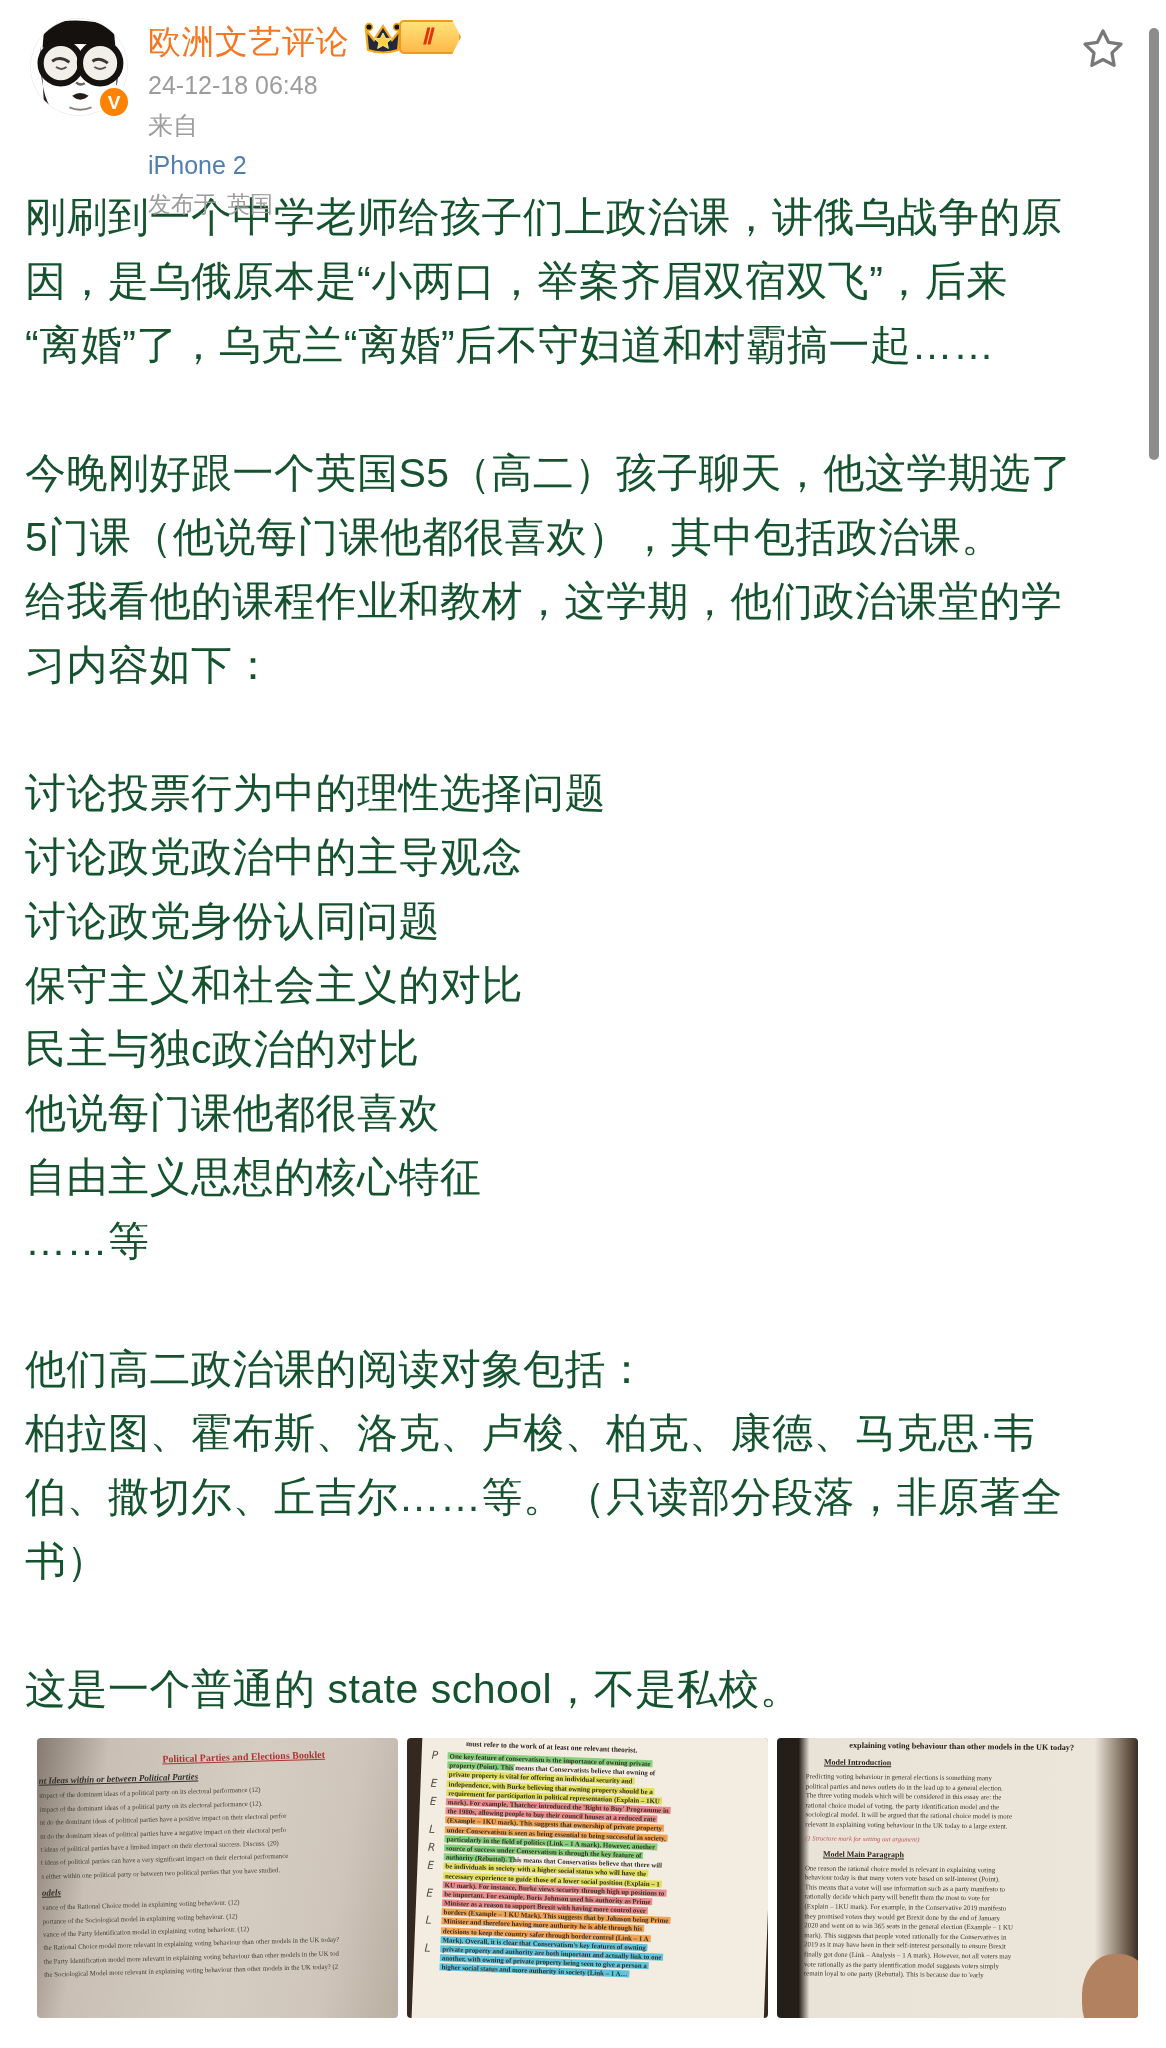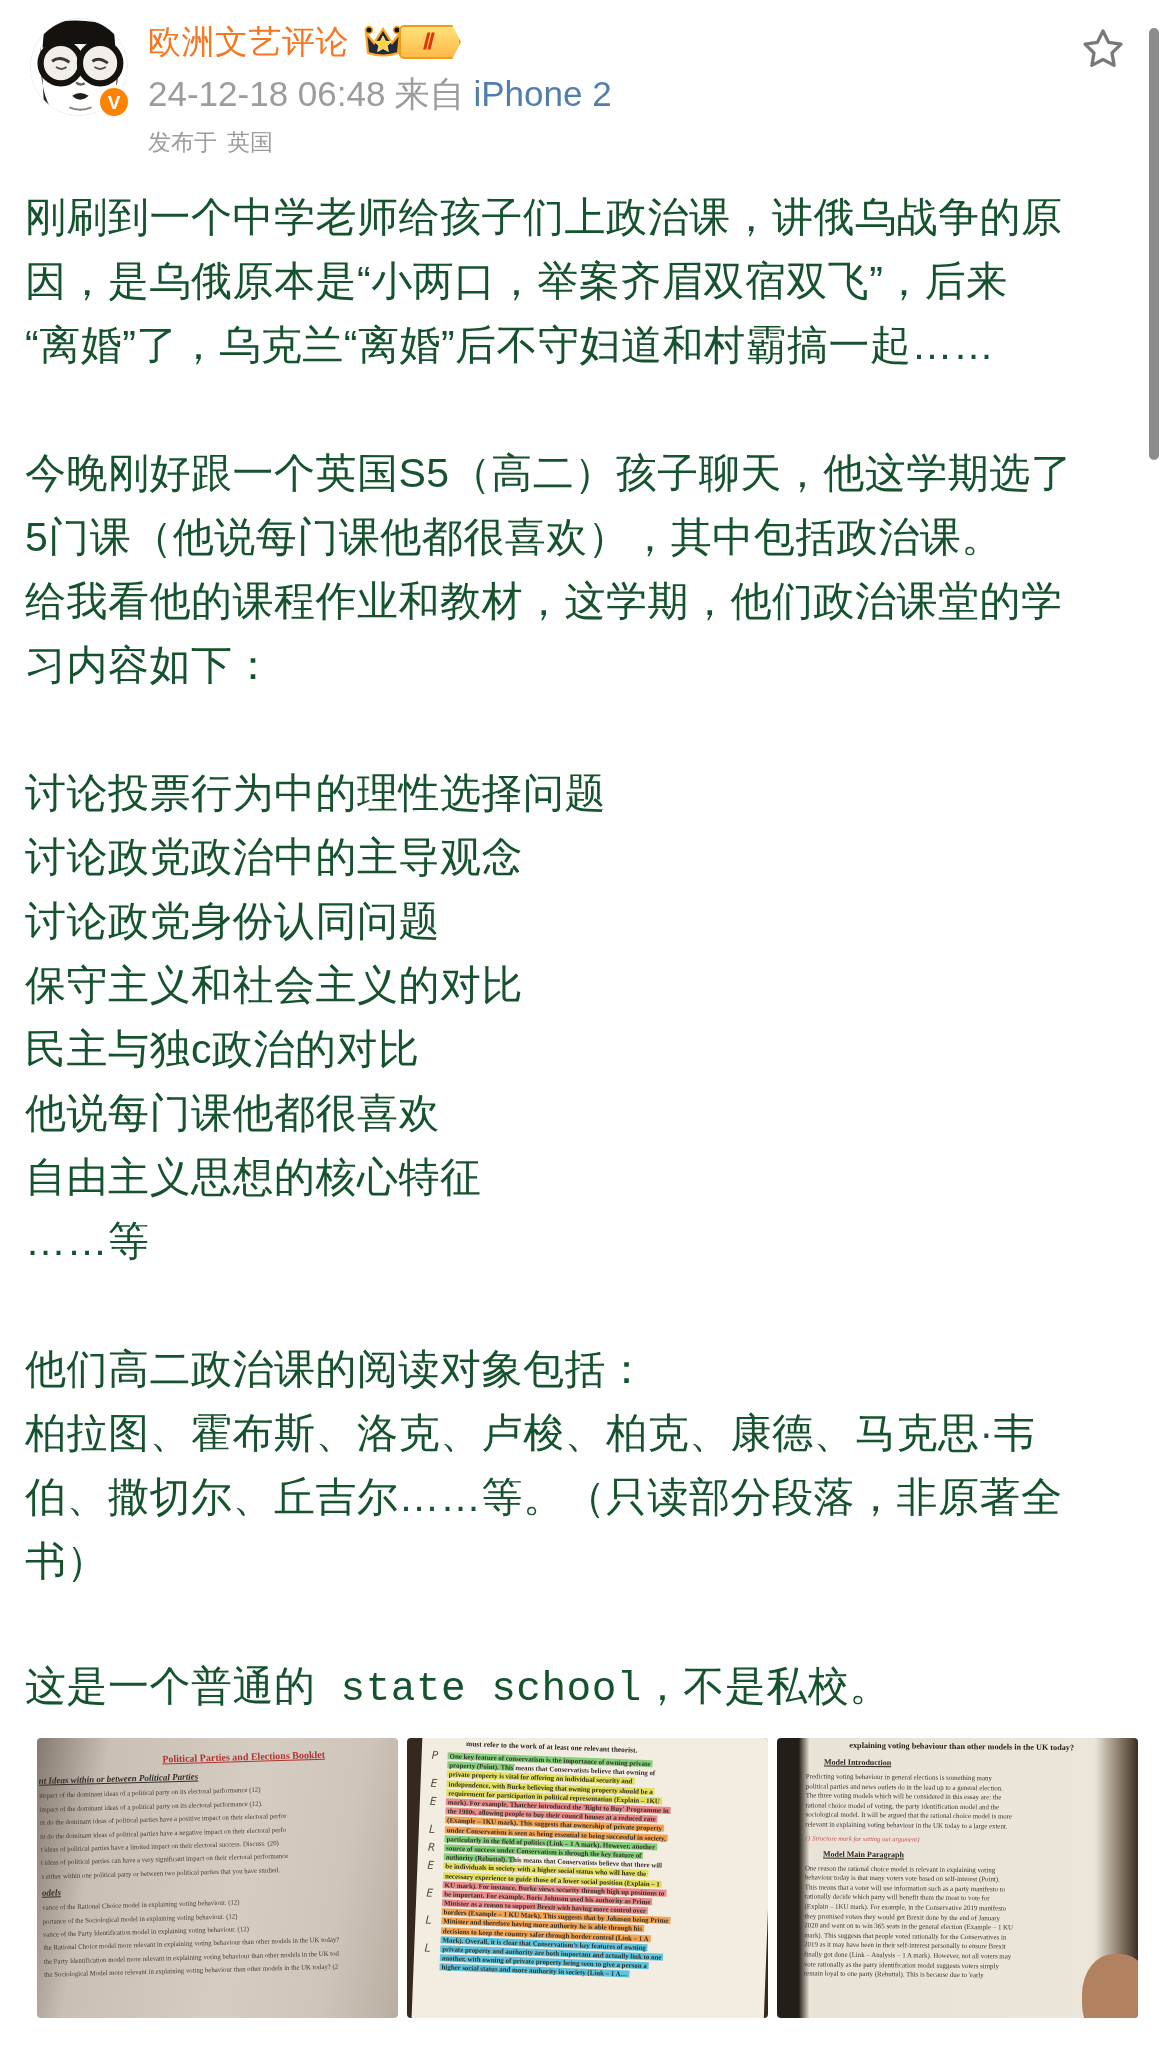--- a/index.html
+++ b/index.html
@@ -14,44 +14,44 @@
     background:#fff;border:1px solid #ececec;box-sizing:border-box;overflow:visible;cursor:pointer;
   }
   .avatar svg{width:100%;height:100%;border-radius:50%;display:block;}
   .v-badge{
     position:absolute;right:-4px;bottom:-4px;width:34px;height:34px;border-radius:50%;
     background:#ff8200;border:3px solid #fff;box-sizing:border-box;
     display:flex;align-items:center;justify-content:center;
     color:#fff;font-size:19px;font-weight:bold;line-height:1;
   }
   .header-info{position:absolute;left:148px;top:20px;right:170px;}
-  .name-row{display:flex;align-items:center;height:44px;}
+  .name-row{display:flex;height:44px;}
   .username{color:#f8761f;font-size:33px;font-weight:500;letter-spacing:.5px;cursor:pointer;}
   .vip-crown{margin-left:12px;display:inline-flex;cursor:pointer;}
   .vip-tag{
     margin-left:-6px;display:inline-flex;align-items:center;justify-content:center;
     width:62px;height:34px;cursor:pointer;
     background:linear-gradient(180deg,#ffe27a,#ffb949);
     border:2px solid #f09b1c;box-sizing:border-box;
     clip-path:polygon(0 0,86% 0,100% 50%,86% 100%,0 100%);
     border-radius:5px;
   }
   .vip-tag span{color:#e0340b;font-size:22px;font-weight:bold;font-style:italic;line-height:1;margin-right:6px;}
-  .time-row{margin-top:7px;font-size:35px;color:#9c9c9c;display:flex;gap:9px;align-items:baseline;}
+  .time-row{margin-top:7px;font-size:25px;color:#9c9c9c;display:flex;gap:9px;align-items:baseline;flex-direction:column;}
   .time-row .link{color:#527ead;cursor:pointer;}
   .loc-row{margin-top:9px;font-size:23px;color:#9c9c9c;display:flex;gap:10px;}
   .star{position:absolute;right:40px;top:26px;width:46px;height:46px;cursor:pointer;}
   .scrollbar{position:absolute;right:7px;top:28px;width:10px;height:432px;border-radius:5px;background:#8c8c8c;}
   
   .post-body{margin:33px 25px 0 25px;}
   .para{
     white-space:pre-line;font-size:41px;line-height:64px;color:#14532d;
     margin:0 0 64px 0;letter-spacing:.5px;
   }
-  .para:last-child{margin-bottom:0;font-family:Liberation Mono, monospace;}
+  .para:last-child{margin-bottom:0;}
   
   .photos{position:absolute;left:37px;top:1738px;display:flex;gap:9px;}
   .photo{width:361px;height:280px;border-radius:4px;overflow:hidden;position:relative;cursor:pointer;}
   
   .photo1{background:linear-gradient(100deg,#847a6f 0%,#c9bfb4 18%,#d6cdc2 55%,#cfc5ba 80%,#b9aea2 100%);}
   .p1-inner{position:absolute;left:-6px;right:2px;top:8px;transform:rotate(-1.6deg);padding:6px 4px 0 10px;}
   .p1-title{color:#b03434;font-size:10px;font-weight:bold;text-decoration:underline;text-align:center;margin-left:60px;font-family:"Liberation Serif",serif;}
   .p1-sub{color:#33302c;font-size:9px;font-weight:bold;font-style:italic;text-decoration:underline;margin-top:8px;font-family:"Liberation Serif",serif;}
   .p1-line{color:#46413a;font-size:6.8px;margin-top:6.4px;white-space:nowrap;font-family:"Liberation Serif",serif;}
   

